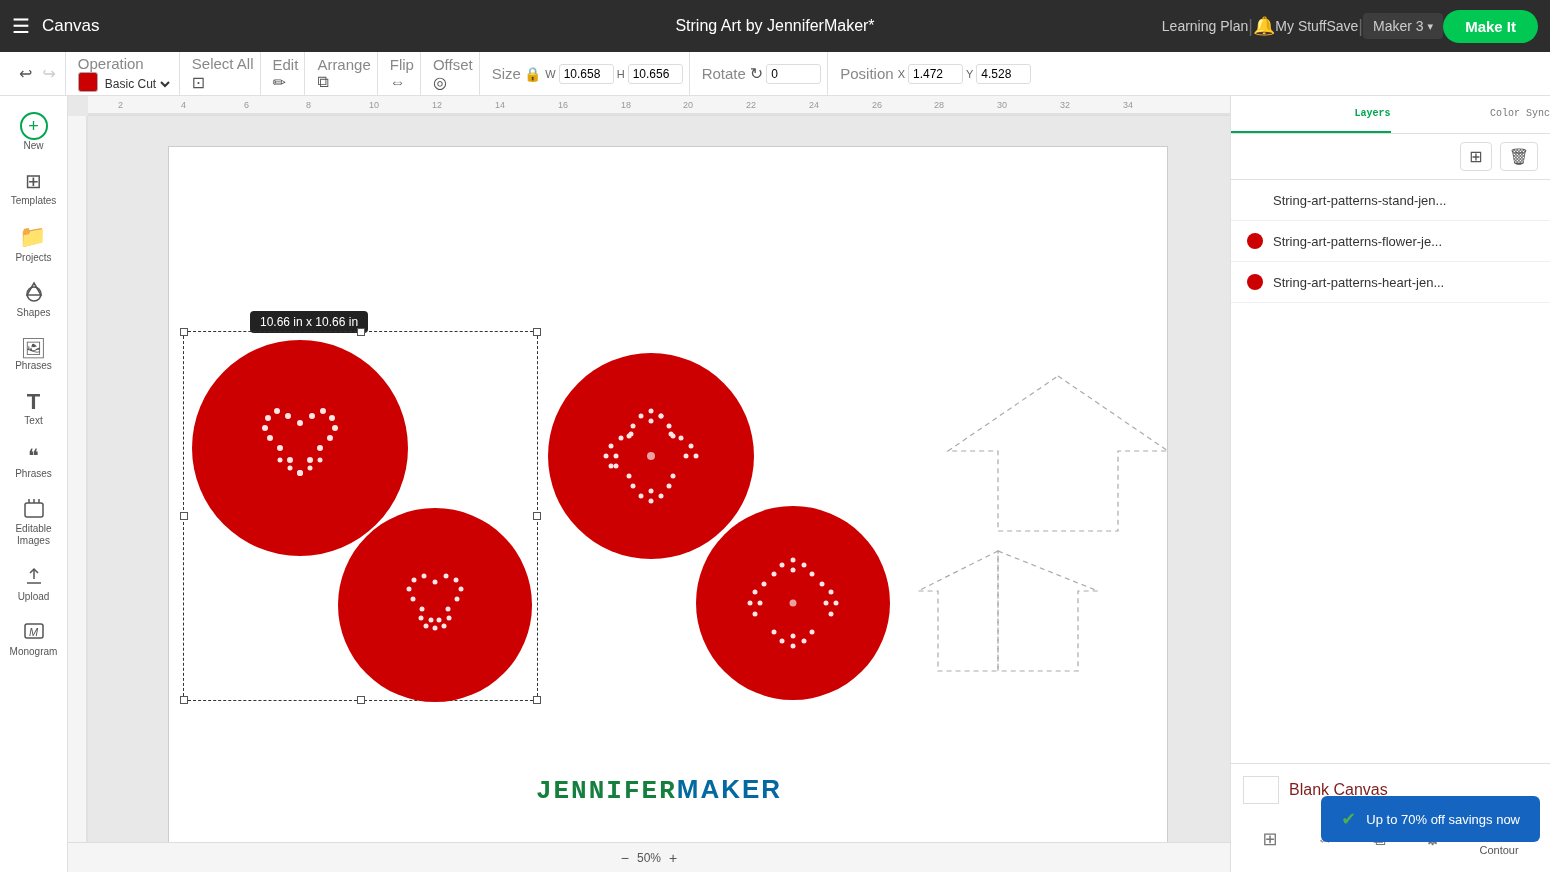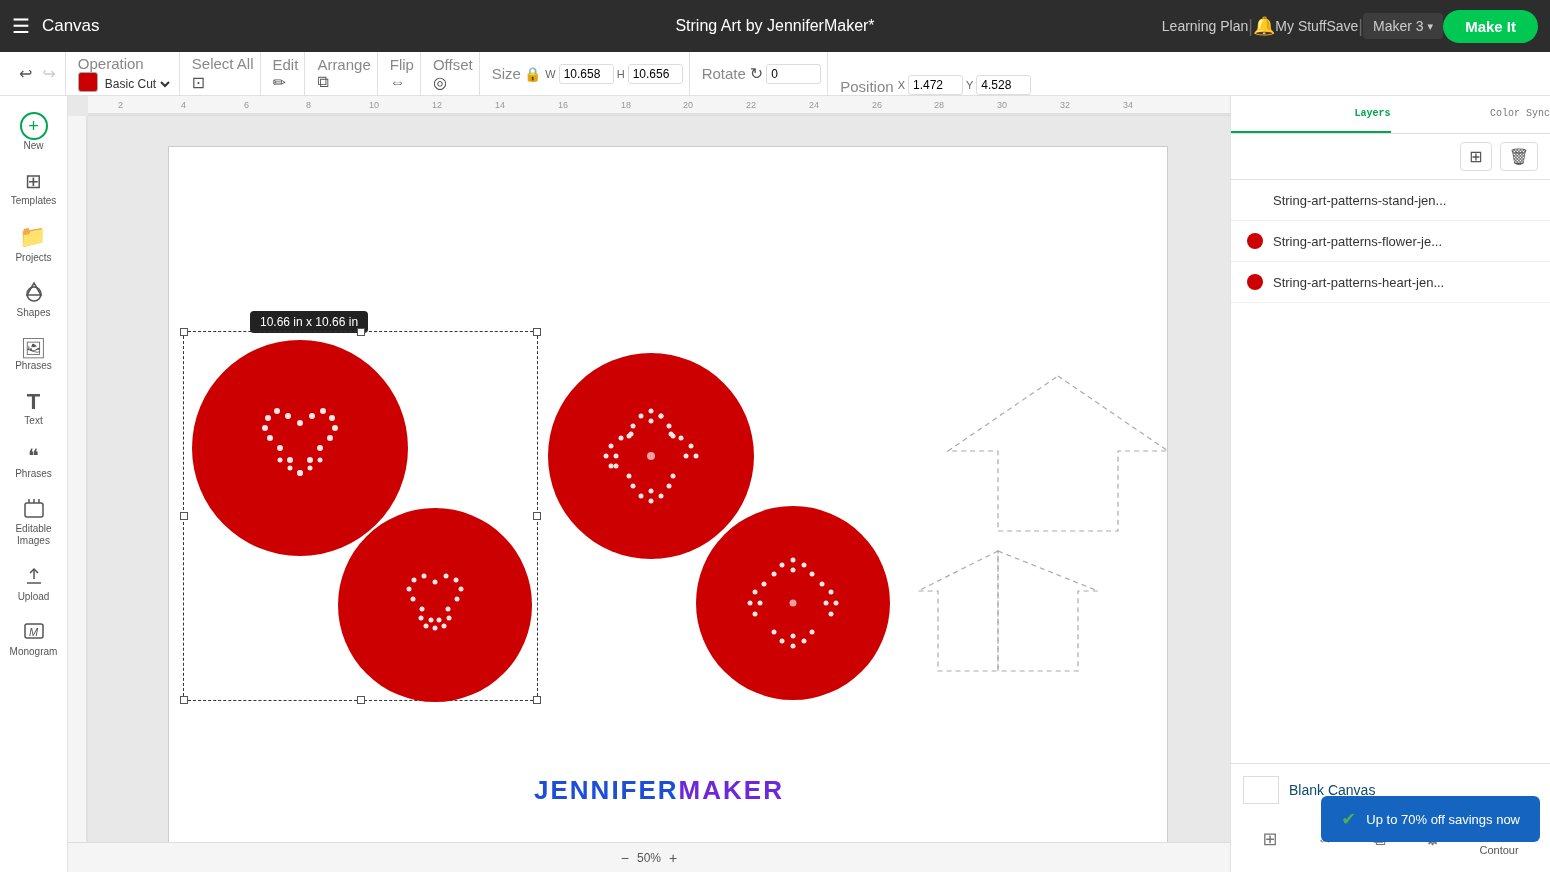--- a/index.html
+++ b/index.html
@@ -33,21 +33,21 @@
     .toolbar {
       height: 44px;
       background: #fff;
       border-bottom: 1px solid #e0e0e0;
       display: flex;
       align-items: center;
       padding: 0 10px;
       gap: 6px;
     }
     .toolbar-group { display: flex; align-items: center; gap: 4px; padding: 0 6px; border-right: 1px solid #e0e0e0; height: 100%; }
-    .toolbar-group:last-child { border-right: none; align-items: flex-end; }
+    .toolbar-group:last-child { border-right: none; }
     .toolbar-label { font-size: 15px; color: #888; display: block; }
     .toolbar-item { display: flex; flex-direction: column; justify-content: center; cursor: pointer; }
     .toolbar-icon-btn { cursor: pointer; color: #555; font-size: 16px; padding: 3px; }
     .color-swatch { width: 20px; height: 20px; background: #cc0000; border-radius: 3px; border: 1px solid #aaa; cursor: pointer; }
     .toolbar-select { background: transparent; border: none; font-size: 12px; color: #333; cursor: pointer; outline: none; }
     .coord-input { width: 55px; border: 1px solid #ddd; border-radius: 3px; padding: 2px 4px; font-size: 12px; }
 
     
     .main-layout {
       display: flex;
@@ -222,21 +222,21 @@
       align-items: center;
       gap: 10px;
       margin-bottom: 10px;
     }
     .blank-canvas-thumb {
       width: 36px;
       height: 28px;
       border: 1px solid #ddd;
       background: #fff;
     }
-    .blank-canvas-label { font-size: 14px; color: #0c4a6e; }
+    .blank-canvas-label { font-size: 16px; color: #7f1d1d; }
     .panel-bottom-icons {
       display: flex;
       align-items: center;
       justify-content: space-around;
       padding: 8px 0 4px;
     }
     .panel-bottom-icon { font-size: 18px; color: #777; cursor: pointer; }
     .contour-label { font-size: 11px; color: #555; text-align: center; }
 
     
@@ -260,22 +260,22 @@
     .watermark {
       position: absolute;
       bottom: 36px;
       left: 50%;
       transform: translateX(-50%);
       font-size: 26px;
       font-weight: 800;
       letter-spacing: 2px;
       pointer-events: none;
     }
-    .watermark-j { color: #1d4ed8; }
-    .watermark-m { color: #6d28d9; }
+    .watermark-j { color: #15803d; font-family: Liberation Mono, monospace; }
+    .watermark-m { color: #0369a1; }
 
     
     svg.circle-svg { position: absolute; }
   </style>
 </head>
 <body>
 
 <div class="top-nav">
   <div class="top-nav-left">
     <span class="hamburger">☰</span>

